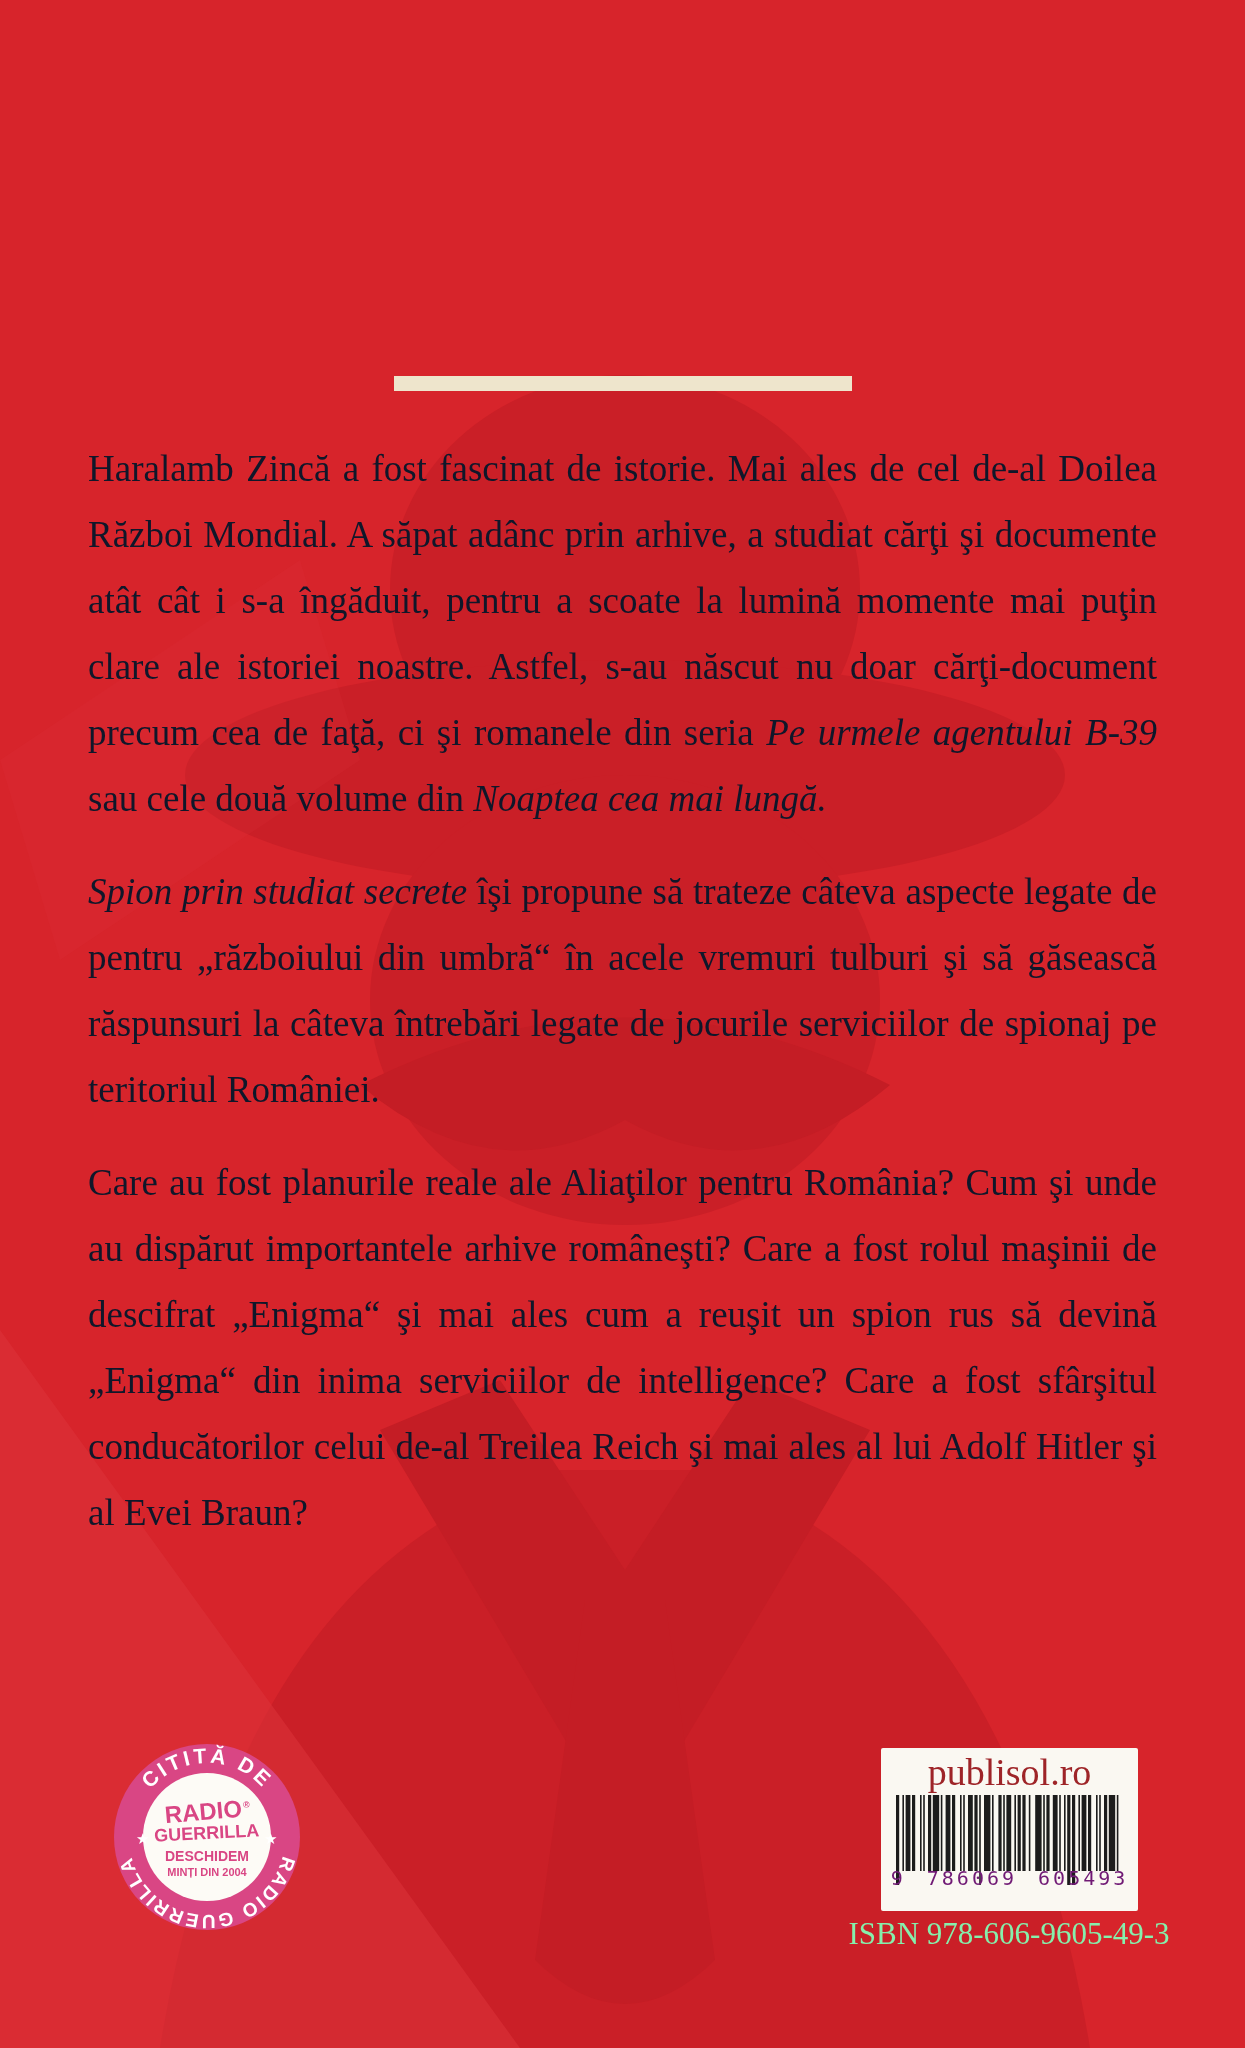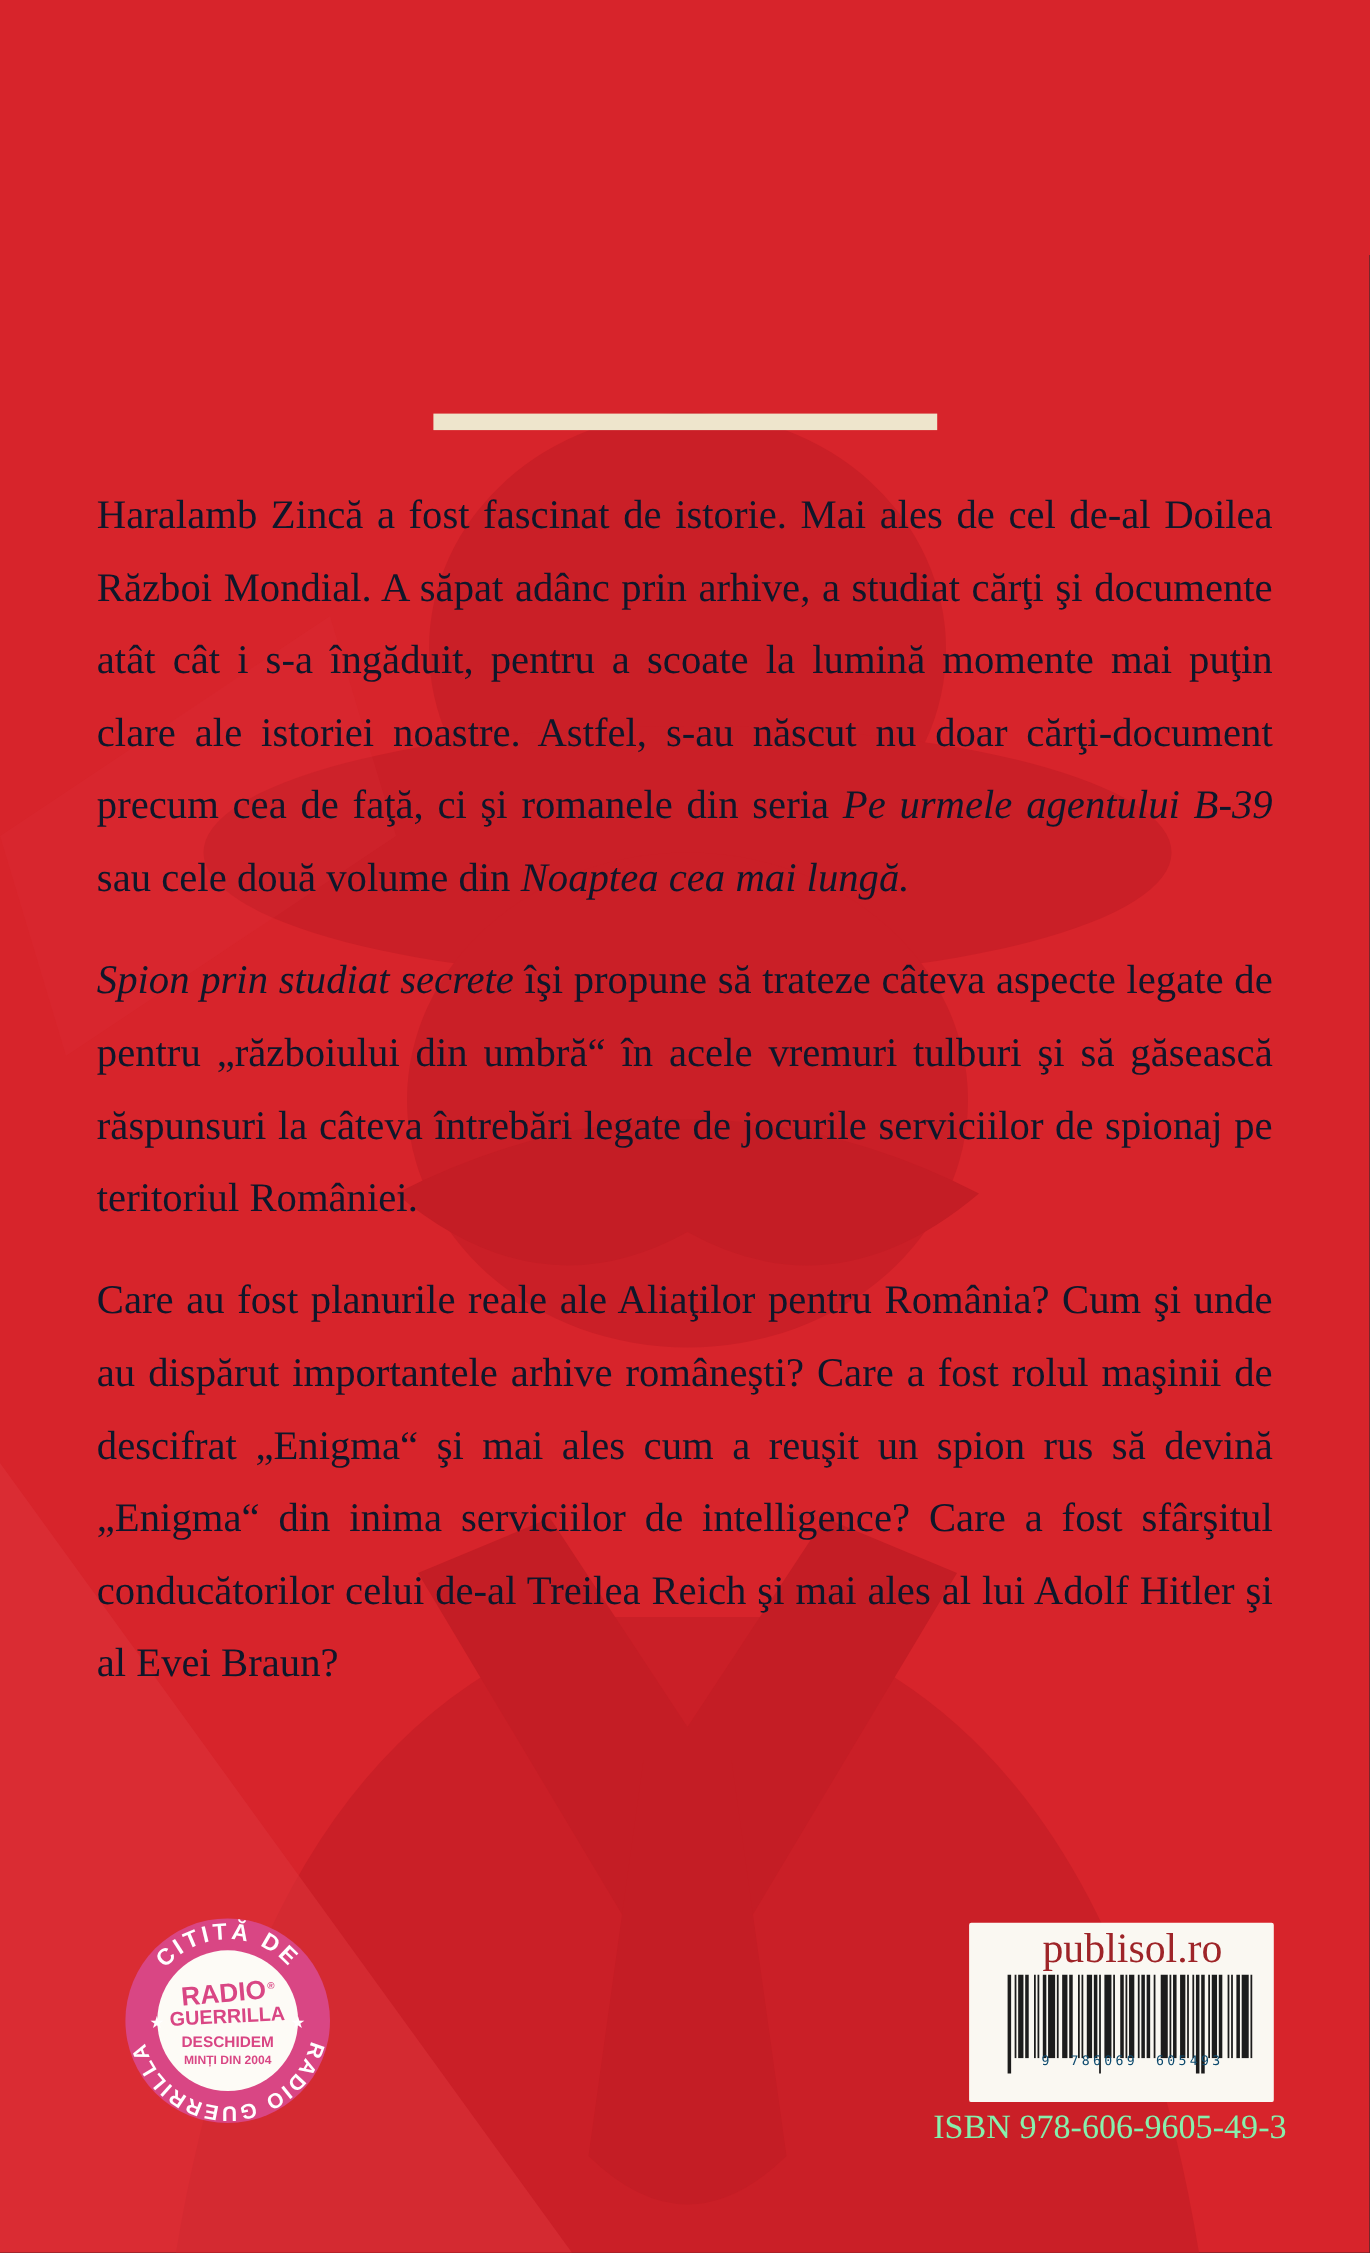--- a/index.html
+++ b/index.html
@@ -35,30 +35,30 @@
   .body-text p{margin:0 0 27px 0;}
   .body-text .it{font-style:italic;}
 
   
   .badge{position:absolute;left:112px;top:1742px;width:190px;height:190px;}
 
   
   .barcode-panel{
     position:absolute;left:881px;top:1748px;width:257px;height:163px;
     background:#faf8f2;border-radius:2px;
-    display:flex;flex-direction:column;align-items:center;padding-left:20px;
+    display:flex;flex-direction:column;align-items:center;
   }
   .publisher{
     font-family:"Liberation Serif", serif;
     color:#9e2428;font-size:38px;line-height:44px;margin-top:2px;
   }
   .bars{margin-top:1px;}
   .barcode-digits{
     font-family:"DejaVu Sans Mono", monospace;
-    font-size:12px;color:#0c4a6e;margin-top:-21px;
+    font-size:20px;color:#701a75;margin-top:-21px;
     letter-spacing:3px;word-spacing:6px;background:transparent;
   }
   .isbn{
     position:absolute;left:809px;top:1916px;width:400px;
     text-align:center;color:#86efac;font-size:31px;
     font-family:"Liberation Serif", serif;
   }
 </style>
 </head>
 <body>

